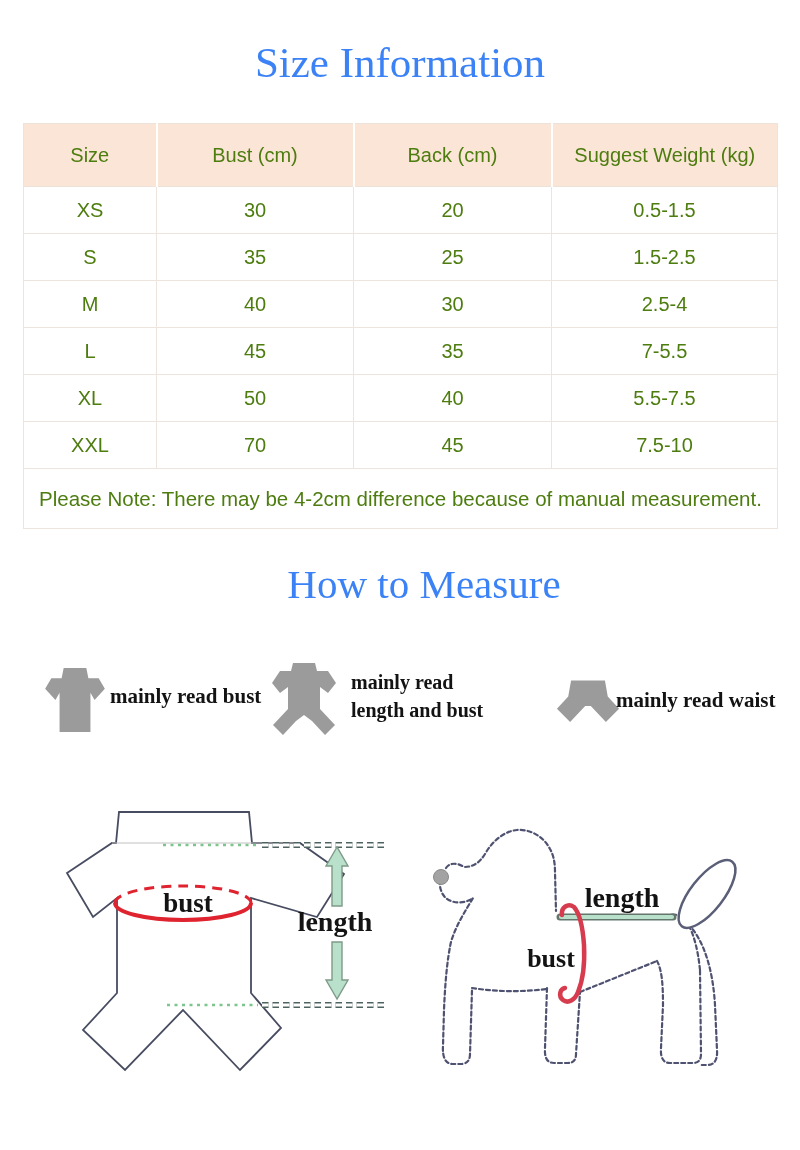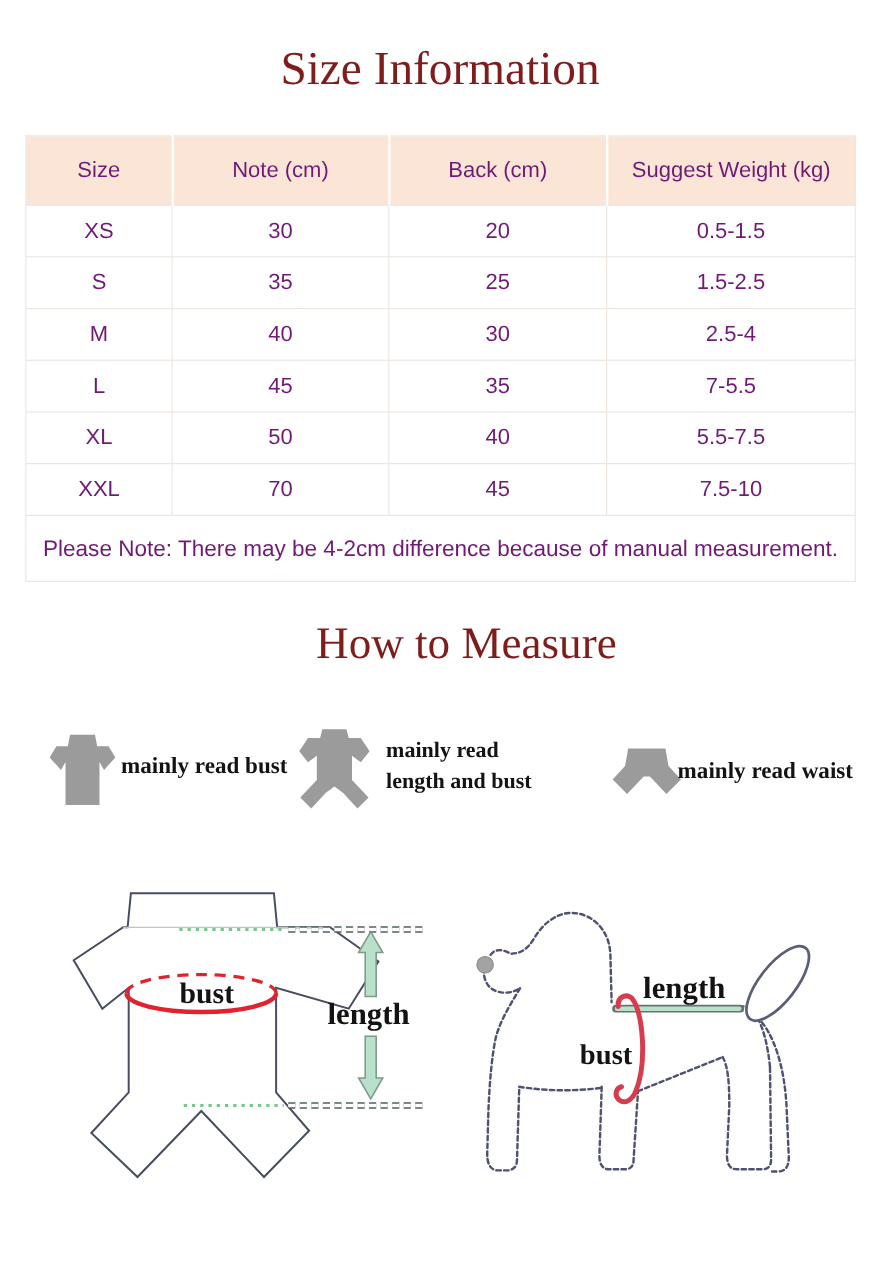--- a/index.html
+++ b/index.html
@@ -1,25 +1,25 @@
 <!DOCTYPE html>
 <html><head>
 <meta charset="utf-8">
 <style>
   html,body{margin:0;padding:0;background:#fff;}
   #page{position:relative;width:800px;height:1150px;background:#ffffff;overflow:hidden;
         font-family:"Liberation Sans",sans-serif;color:#1a1a1a;}
   .serif-title{position:absolute;left:0;width:800px;text-align:center;
-        font-family:"Liberation Serif",serif;font-weight:400;color:#7f1d1d;margin:0;}
+        font-family:"Liberation Serif",serif;font-weight:400;color:#3b82f6;margin:0;}
   #title-size{top:38px;font-size:43px;}
   #title-measure{top:560px;font-size:41px;padding-left:24px;}
 
   table#size-table{position:absolute;left:23px;top:123px;width:754px;
         border-collapse:collapse;table-layout:fixed;
-        font-size:20px;color:#701a75;}
+        font-size:20px;color:#4d7c0f;}
   #size-table col.c1{width:133px;} #size-table col.c2{width:197px;}
   #size-table col.c3{width:198px;} #size-table col.c4{width:226px;}
   #size-table th{background:#fbe5d6;height:60px;font-weight:400;
         border-top:1px solid #eee3da;border-bottom:1px solid #eee3da;
         border-left:2px solid #ffffff;border-right:2px solid #ffffff;}
   #size-table th:first-child{border-left:1px solid #eee3da;}
   #size-table th:last-child{border-right:1px solid #eee3da;}
   #size-table td{height:44px;text-align:center;vertical-align:middle;
         border:1px solid #ece4dd;background:#fff;}
   #size-table td.note{height:57px;font-size:20.5px;}
@@ -47,21 +47,21 @@
   <table id="size-table">
     <colgroup>
         <col class="c1">
         <col class="c2">
         <col class="c3">
         <col class="c4">
       </colgroup>
     <thead>
       <tr>
         <th>Size</th>
-        <th>Note (cm)</th>
+        <th>Bust (cm)</th>
         <th>Back (cm)</th>
         <th>Suggest Weight (kg)</th>
       </tr>
     </thead>
     <tbody>
       <tr>
         <td>XS</td>
         <td>30</td>
         <td>20</td>
         <td>0.5-1.5</td>

